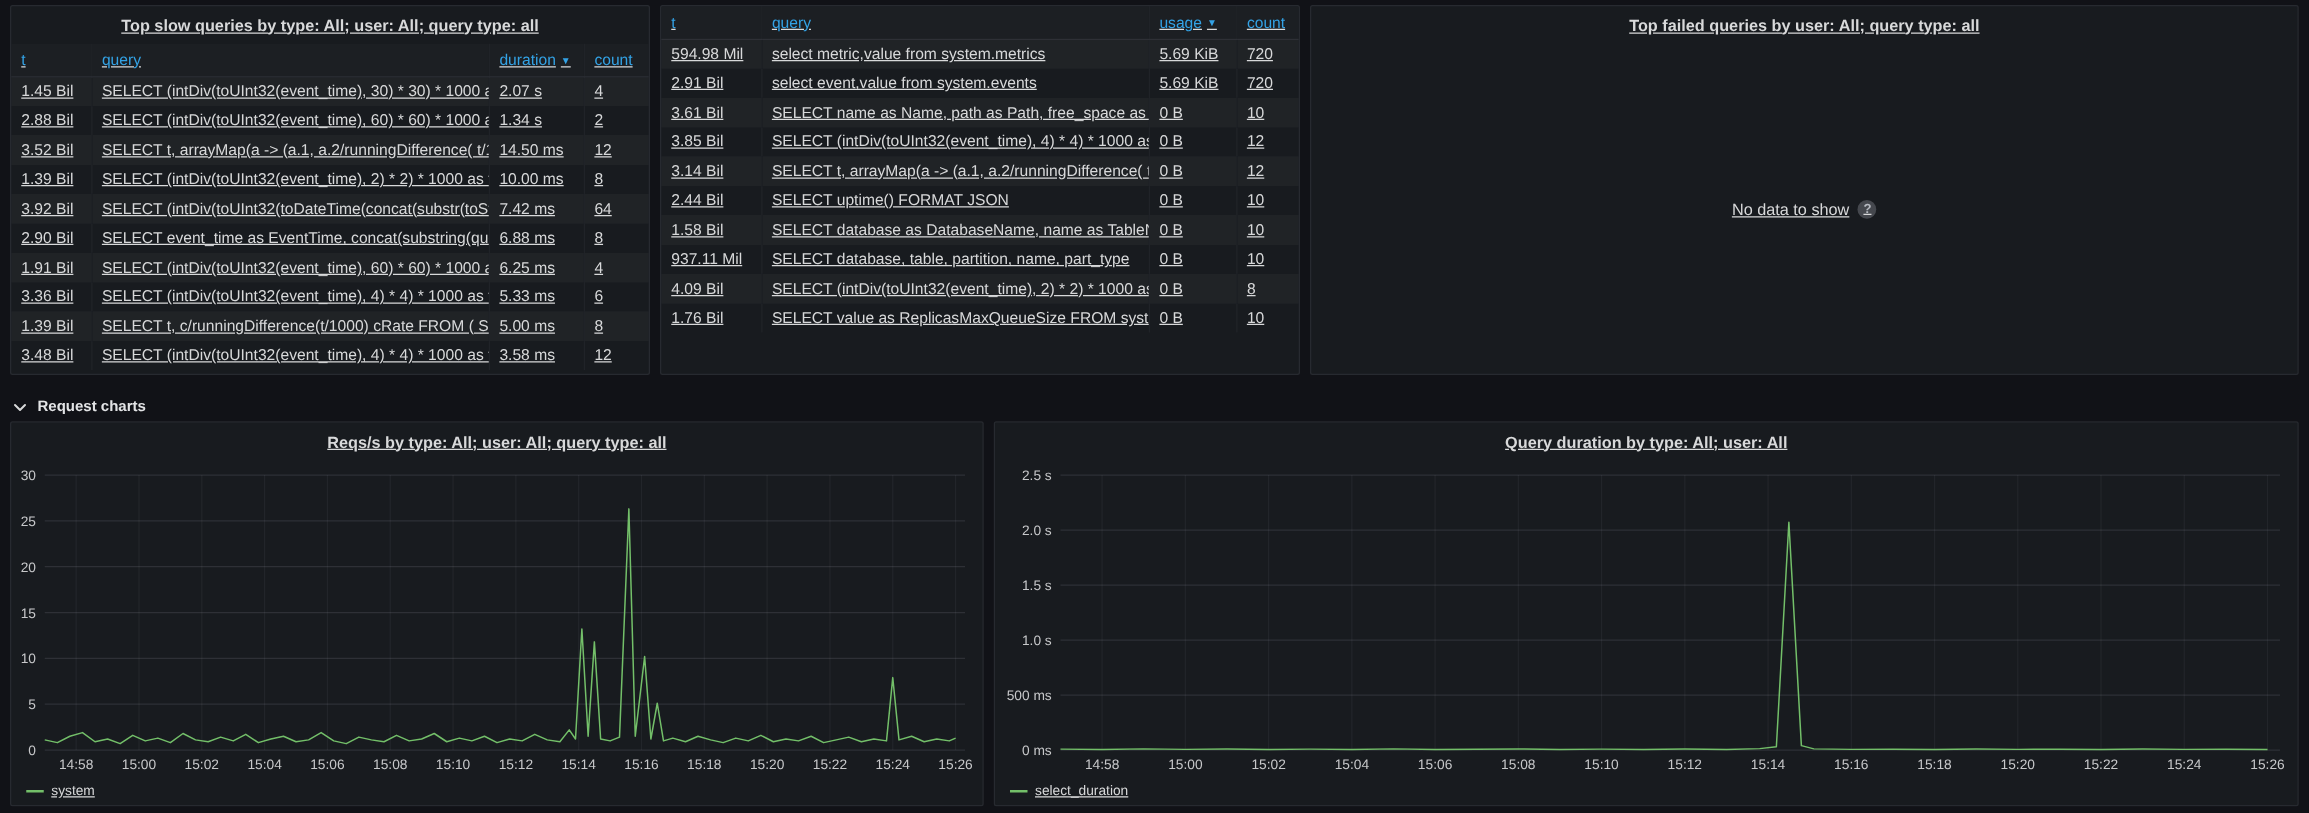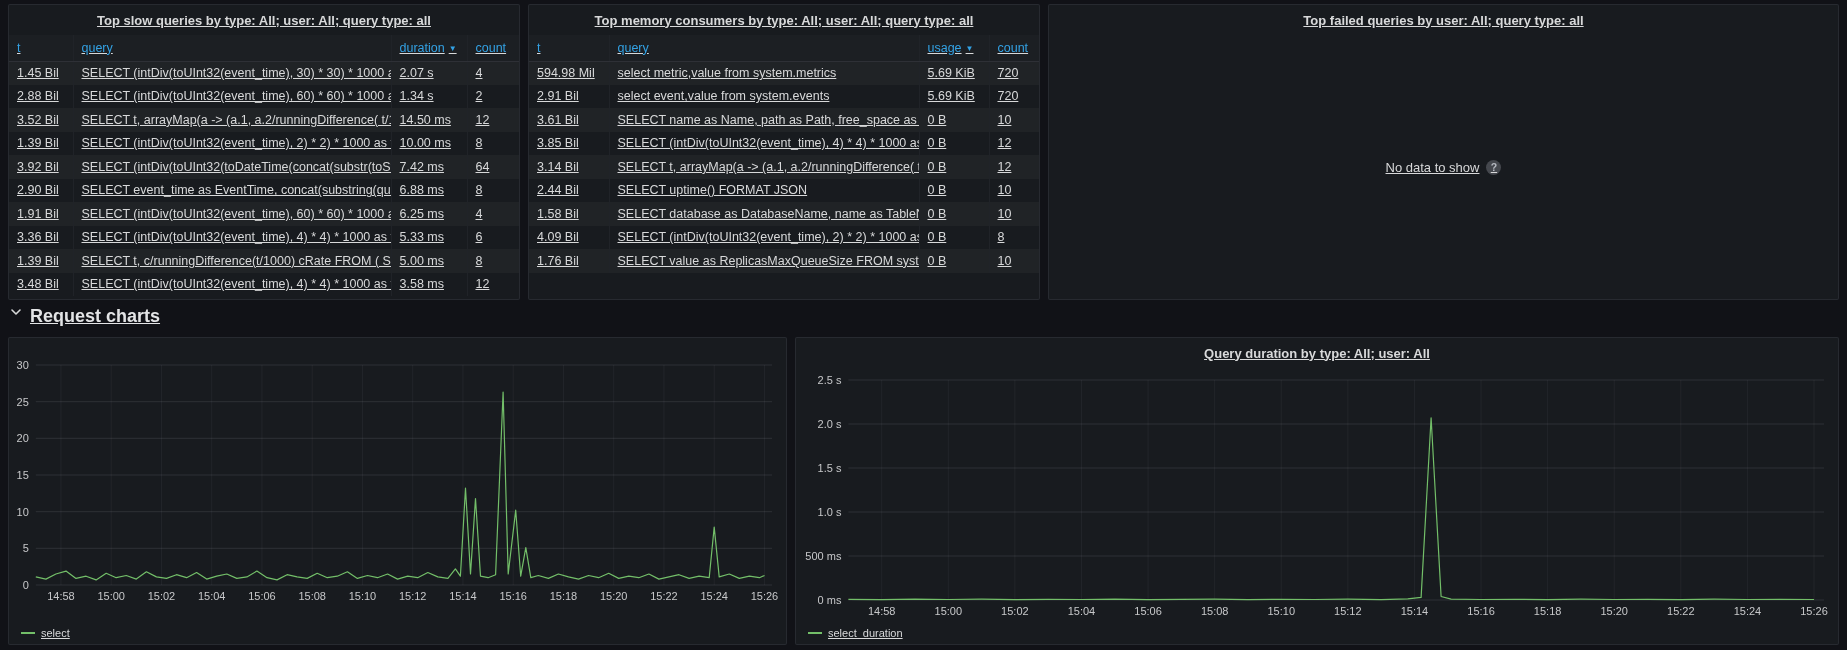--- a/index.html
+++ b/index.html
@@ -43,22 +43,22 @@
   .empty-body { flex:1; display:flex; align-items:center; justify-content:center; }
   .empty-msg { font-size:13px; color:#d8d9da; display:flex; align-items:center; }
   .help-icon {
     display:inline-flex; align-items:center; justify-content:center;
     width:15px; height:15px; border-radius:50%; background:#45484e; color:#b6bac1;
     font-size:10.5px; font-weight:700; margin-left:7px; cursor:pointer;
   }
 
   
   .row-header {
-    height:26px; margin:6px 0 5px 0; display:flex; align-items:flex-start;
-    font-size:18px; font-weight:600; color:#e3e4e6; cursor:pointer; padding-left:2px;text-decoration:underline;
+    height:26px; margin:6px 0 5px 0; display:flex; align-items:flex-end;
+    font-size:12px; font-weight:600; color:#e3e4e6; cursor:pointer; padding-left:2px;
   }
   .row-header .chev { margin-right:8px; display:inline-flex; }
 
   
   .charts-row { display:grid; grid-template-columns:779px 1fr; gap:8px; height:308px; }
   .chart-body { flex:1; position:relative; }
   .chart-body svg { position:absolute; inset:0; width:100%; height:100%; display:block; cursor:crosshair; }
   .legend { height:22px; flex:0 0 22px; display:flex; align-items:center; padding-left:12px; cursor:pointer; }
   .legend .swatch { width:14px; height:2px; margin-right:6px; }
   .legend .lname { font-size:11px; color:#d8d9da; }
@@ -146,21 +146,20 @@
               <td>3.48 Bil</td>
               <td>SELECT (intDiv(toUInt32(event_time), 4) * 4) * 1000 as t, avg(</td>
               <td>3.58 ms</td>
               <td>12</td>
             </tr>
           </tbody>
       </table>
     </div>
 
     <div class="panel">
-      <div class="panel-title">Top memory consumers by type: All; user: All; query type: all</div>
       <table class="gtable">
         <colgroup>
             <col style="width:80px">
             <col>
             <col style="width:70px">
             <col style="width:50px">
           </colgroup>
         <thead>
           <tr>
             <th><span>t</span></th>
@@ -206,20 +205,26 @@
               <td>0 B</td>
               <td>10</td>
             </tr>
             <tr>
               <td>1.58 Bil</td>
               <td>SELECT database as DatabaseName, name as TableName, total_</td>
               <td>0 B</td>
               <td>10</td>
             </tr>
             <tr>
+              <td>937.11 Mil</td>
+              <td>SELECT database, table, partition, name, part_type</td>
+              <td>0 B</td>
+              <td>10</td>
+            </tr>
+            <tr>
               <td>4.09 Bil</td>
               <td>SELECT (intDiv(toUInt32(event_time), 2) * 2) * 1000 as t, Curr</td>
               <td>0 B</td>
               <td>8</td>
             </tr>
             <tr>
               <td>1.76 Bil</td>
               <td>SELECT value as ReplicasMaxQueueSize FROM system.asynchronous_metr</td>
               <td>0 B</td>
               <td>10</td>
@@ -245,20 +250,21 @@
       <svg width="12" height="12" viewBox="0 0 12 12">
           <polyline points="2,4 6,8 10,4" fill="none" stroke="#d8d9da" stroke-width="1.6" stroke-linecap="round" stroke-linejoin="round"></polyline>
         </svg>
     </span>
     <span>Request charts</span>
   </div>
 
   <div class="charts-row">
 
     <div class="panel">
+      <div class="panel-title">Reqs/s by type: All; user: All; query type: all</div>
       <div class="chart-body">
         <svg viewBox="0 0 777 254">
             <line x1="51.92627986348123" x2="51.92627986348123" y1="12" y2="232" stroke="rgba(204,204,220,0.06)" stroke-width="1"></line>
             <line x1="102.17883959044369" x2="102.17883959044369" y1="12" y2="232" stroke="rgba(204,204,220,0.06)" stroke-width="1"></line>
             <line x1="152.43139931740615" x2="152.43139931740615" y1="12" y2="232" stroke="rgba(204,204,220,0.06)" stroke-width="1"></line>
             <line x1="202.68395904436863" x2="202.68395904436863" y1="12" y2="232" stroke="rgba(204,204,220,0.06)" stroke-width="1"></line>
             <line x1="252.9365187713311" x2="252.9365187713311" y1="12" y2="232" stroke="rgba(204,204,220,0.06)" stroke-width="1"></line>
             <line x1="303.18907849829355" x2="303.18907849829355" y1="12" y2="232" stroke="rgba(204,204,220,0.06)" stroke-width="1"></line>
             <line x1="353.441638225256" x2="353.441638225256" y1="12" y2="232" stroke="rgba(204,204,220,0.06)" stroke-width="1"></line>
             <line x1="403.6941979522184" x2="403.6941979522184" y1="12" y2="232" stroke="rgba(204,204,220,0.06)" stroke-width="1"></line>
@@ -296,21 +302,21 @@
             <text x="554.4518771331058" y="247" text-anchor="middle" fill="#c7c8ca" font-size="11" font-family="Liberation Sans, sans-serif">15:18</text>
             <text x="604.7044368600683" y="247" text-anchor="middle" fill="#c7c8ca" font-size="11" font-family="Liberation Sans, sans-serif">15:20</text>
             <text x="654.9569965870306" y="247" text-anchor="middle" fill="#c7c8ca" font-size="11" font-family="Liberation Sans, sans-serif">15:22</text>
             <text x="705.2095563139932" y="247" text-anchor="middle" fill="#c7c8ca" font-size="11" font-family="Liberation Sans, sans-serif">15:24</text>
             <text x="755.4621160409556" y="247" text-anchor="middle" fill="#c7c8ca" font-size="11" font-family="Liberation Sans, sans-serif">15:26</text>
             <path d="M26.8 223.9L36.9 226.1L46.9 221.0L57.0 218.1L67.0 225.4L77.1 223.2L87.1 226.9L97.2 220.3L107.2 224.7L117.3 222.5L127.3 226.1L137.4 218.8L147.4 223.9L157.5 225.4L167.5 221.7L177.6 224.7L187.6 219.5L197.7 226.1L207.7 223.2L217.8 221.0L227.8 225.4L237.9 223.9L247.9 218.1L258.0 224.7L268.0 226.9L278.1 221.7L288.1 223.9L298.2 225.4L308.2 220.3L318.3 224.7L328.3 223.2L338.4 218.8L348.4 225.4L358.5 222.5L368.5 224.7L378.6 221.0L388.6 226.1L398.7 223.2L408.7 224.7L418.8 219.5L428.8 223.9L438.9 225.4L446.4 215.9L451.4 223.2L456.5 135.2L461.5 221.0L466.5 145.5L471.5 223.2L479.1 224.7L486.6 221.7L494.1 39.1L499.2 221.0L506.7 157.2L511.7 223.2L516.8 194.6L521.8 224.7L529.3 222.5L539.4 225.4L549.4 221.0L559.5 223.9L569.5 226.1L579.6 222.5L589.6 224.7L599.7 220.3L609.7 225.4L619.8 223.2L629.8 224.7L639.9 221.0L649.9 226.1L660.0 223.9L670.0 221.7L680.1 225.4L690.1 223.2L700.2 224.7L705.2 174.1L710.2 223.9L720.3 221.0L730.3 225.4L740.4 223.2L750.4 224.7L755.5 222.5" fill="none" stroke="#73bf69" stroke-width="1.2" stroke-linejoin="round"></path>
           </svg>
       </div>
       <div class="legend">
         <span class="swatch" style="background:#73bf69"></span>
-        <span class="lname">select</span>
+        <span class="lname">system</span>
       </div>
     </div>
 
     <div class="panel">
       <div class="panel-title">Query duration by type: All; user: All</div>
       <div class="chart-body">
         <svg viewBox="0 0 1042 254">
             <line x1="85.69692832764505" x2="85.69692832764505" y1="12" y2="232" stroke="rgba(204,204,220,0.06)" stroke-width="1"></line>
             <line x1="152.29078498293518" x2="152.29078498293518" y1="12" y2="232" stroke="rgba(204,204,220,0.06)" stroke-width="1"></line>
             <line x1="218.88464163822525" x2="218.88464163822525" y1="12" y2="232" stroke="rgba(204,204,220,0.06)" stroke-width="1"></line>

